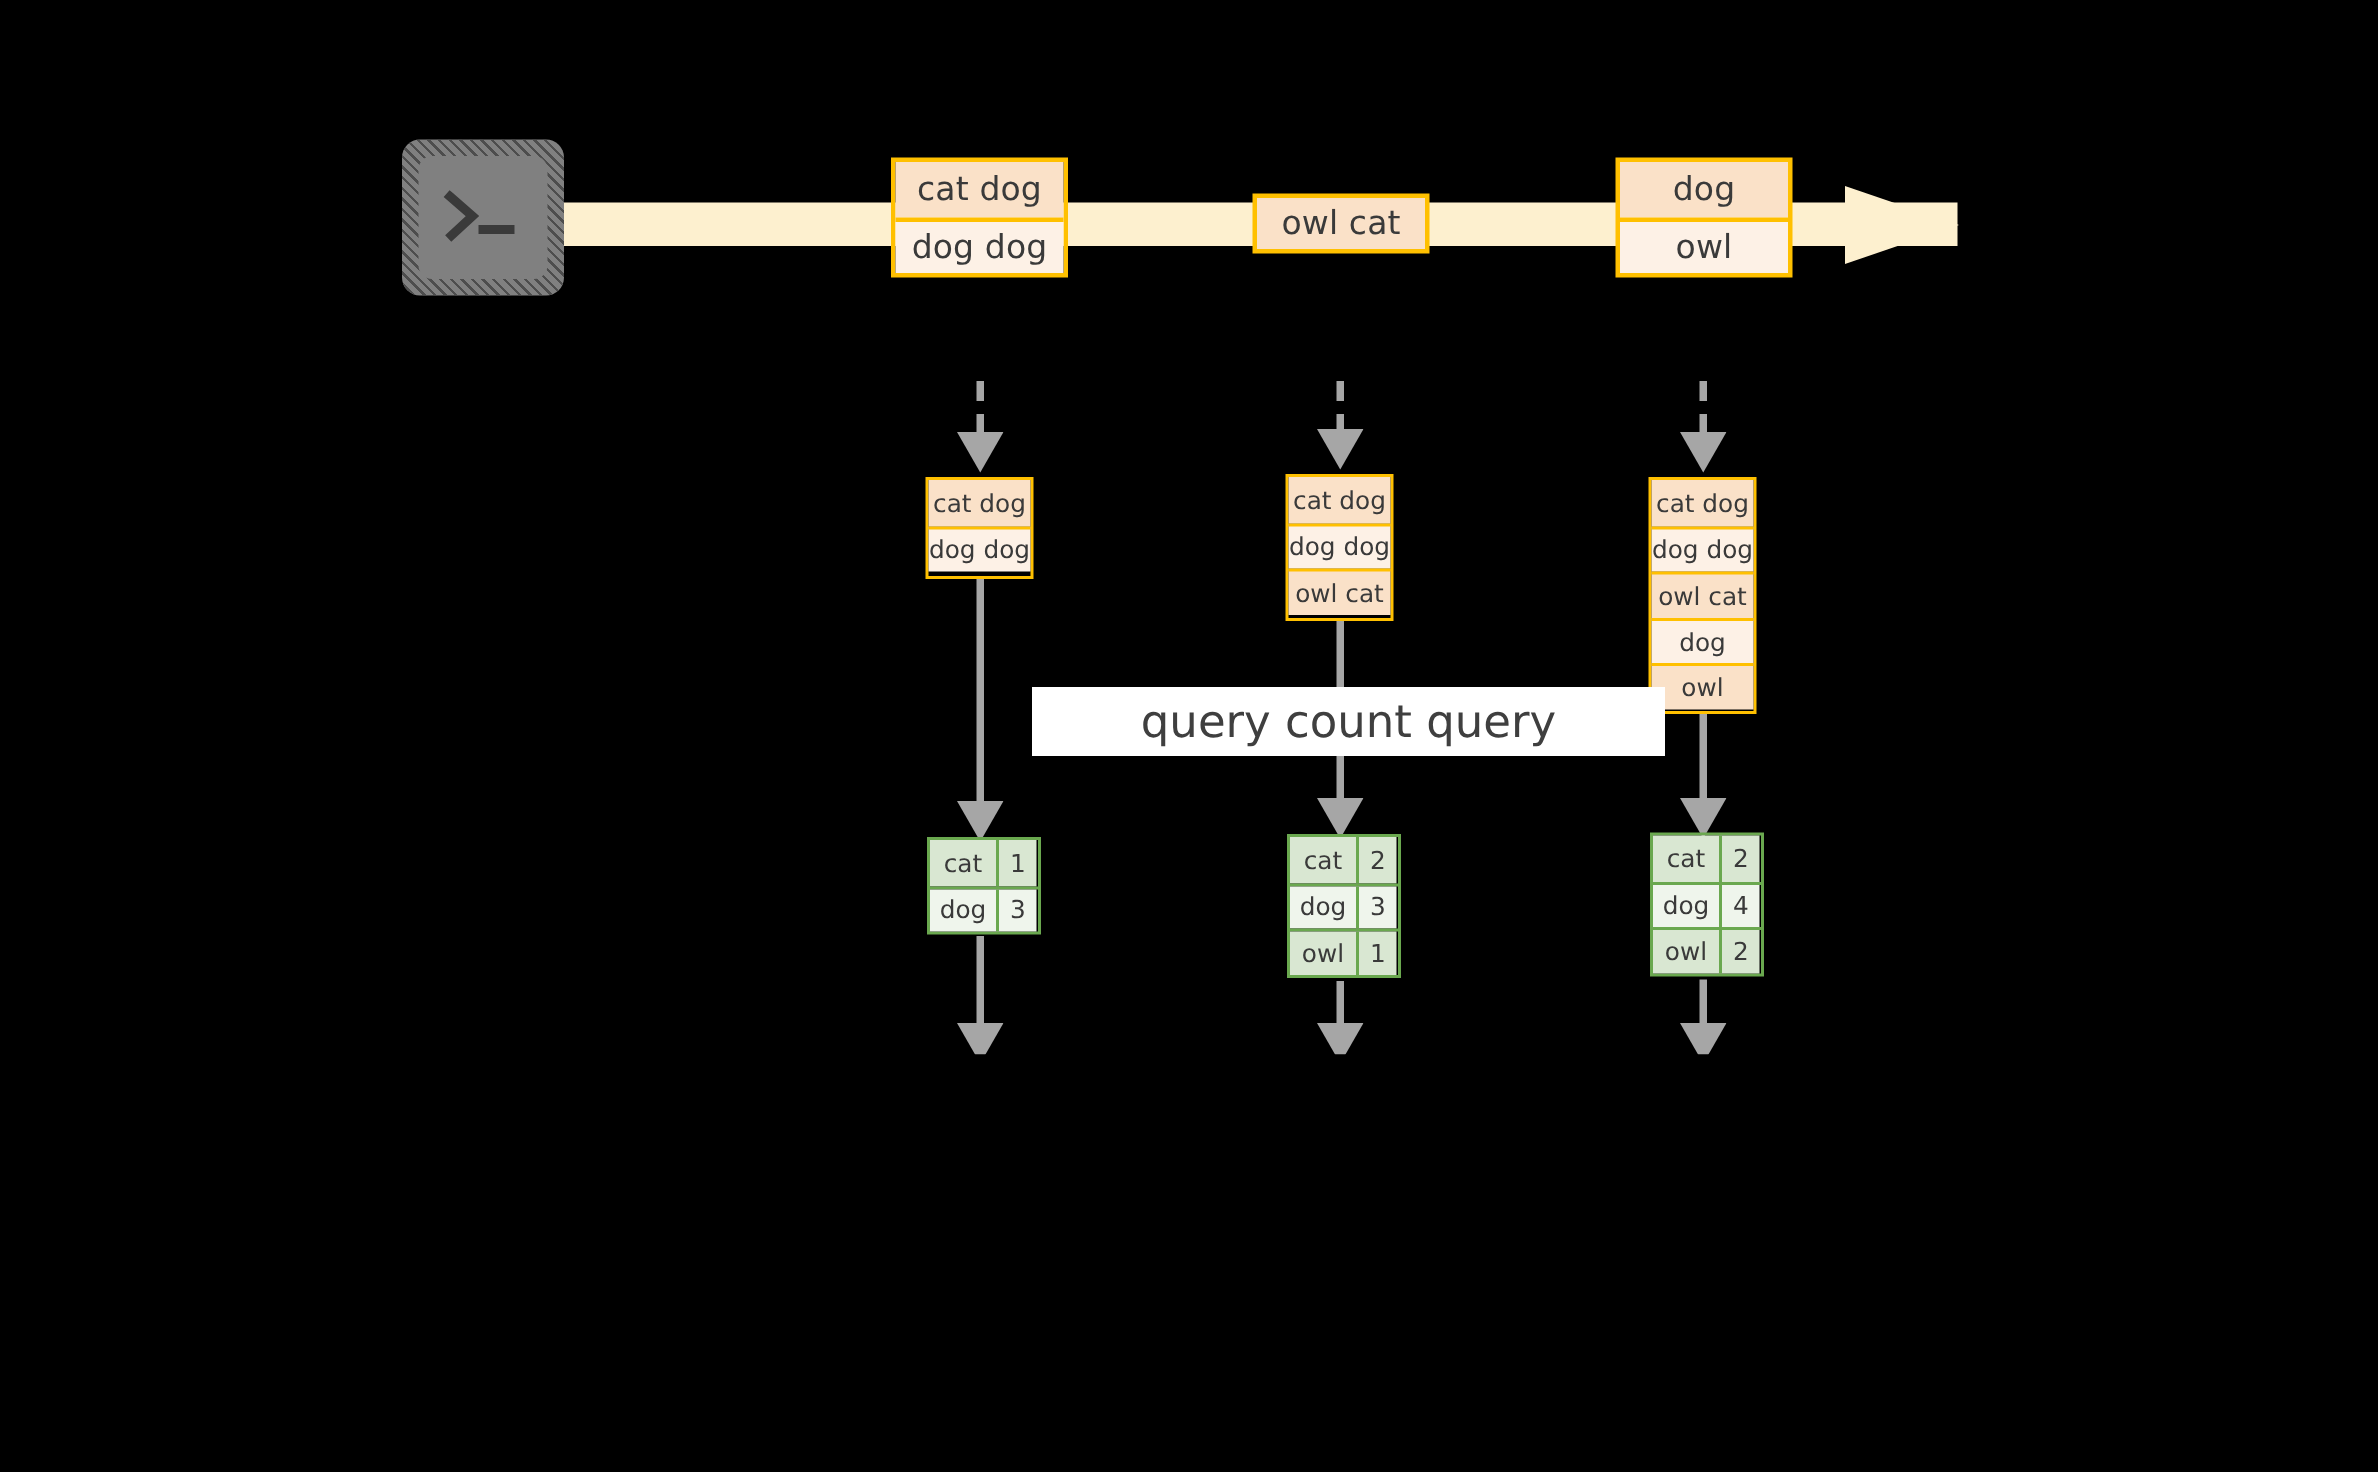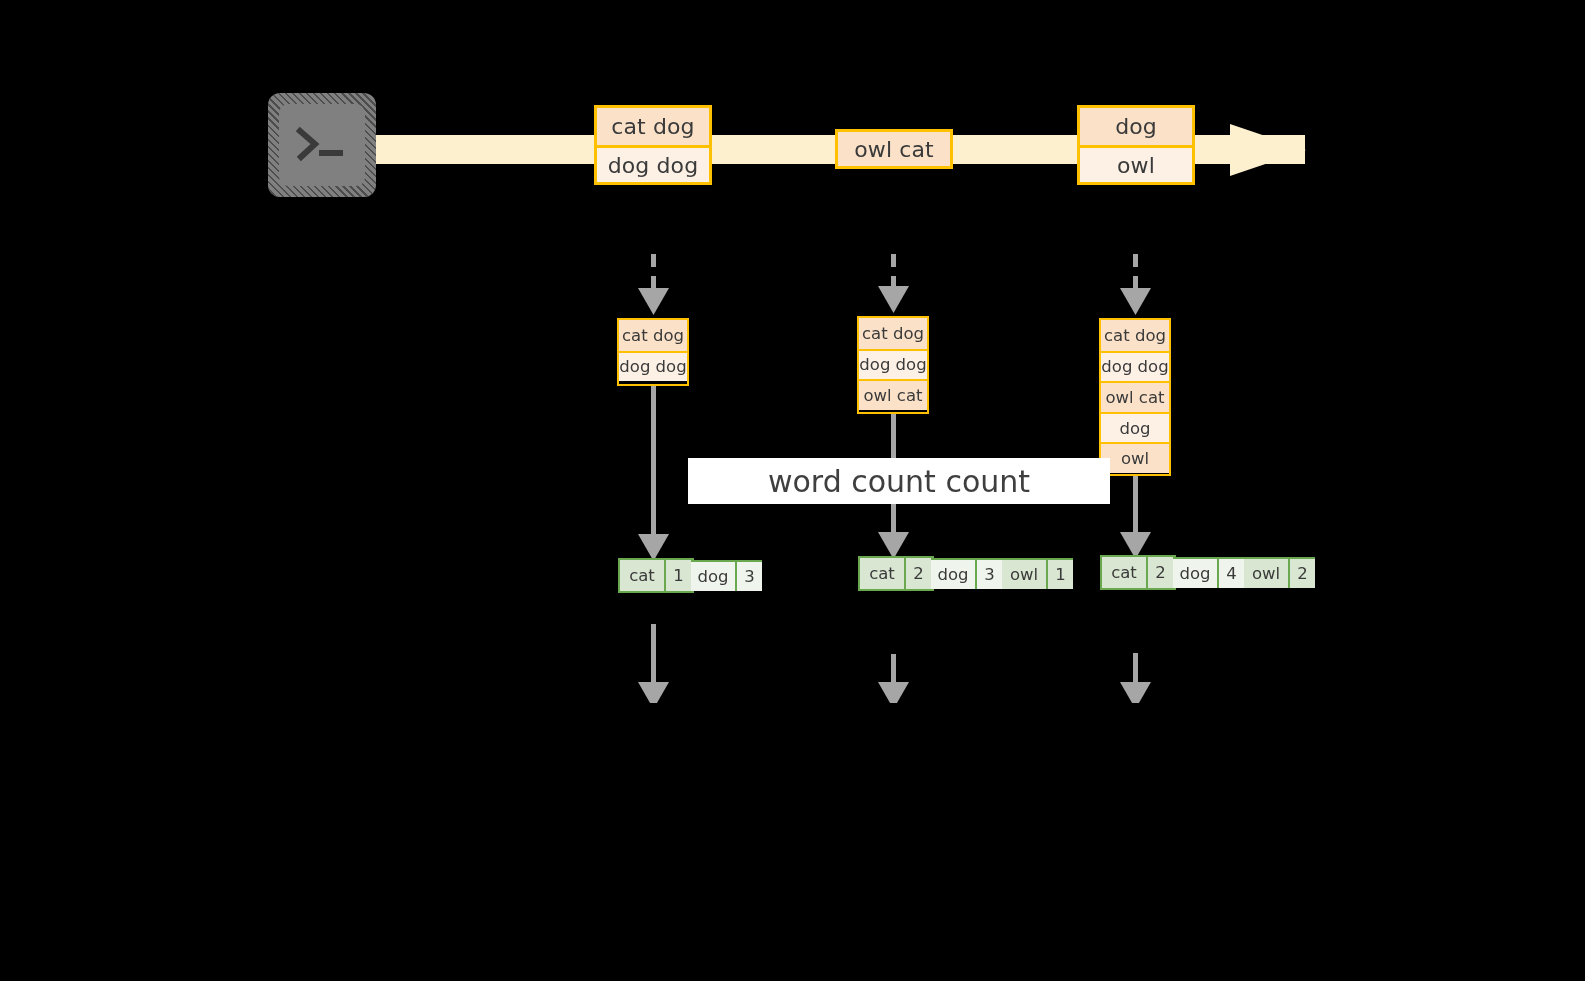--- a/index.html
+++ b/index.html
@@ -87,21 +87,21 @@
     height: 30.6px;
   }
   .stack .row + .row { border-top: 2.5px solid #ffc000; }
 
   
   .restable {
     position: absolute;
     box-sizing: border-box;
     border: 2.5px solid #6aa84f;
     display: flex;
-    flex-direction: row;
+    flex-direction: column;
   }
   .restable .trow {
     box-sizing: border-box;
     display: flex;
     height: 30.6px;
   }
   .restable .trow + .trow { border-top: 2.5px solid #6aa84f; }
   .restable .tc {
     box-sizing: border-box;
     display: flex;
@@ -314,15 +314,15 @@
 
   <div class="term" style="left:1099px; top:712px; width:72px; height:71px; border-radius:10px;">
     <div class="hatch" style="border-radius:10px;"></div>
     <div class="inner" style="left:8px; top:8px; right:8px; bottom:8px; border-radius:7px;"></div>
     <svg width="72" height="71" viewBox="0 0 72 71">
       <path d="M21 24 L31 32 L22 41" fill="none" stroke="#3a3a3a" stroke-width="4" stroke-linecap="square"></path>
       <path d="M36 39 L48 39" fill="none" stroke="#3a3a3a" stroke-width="4" stroke-linecap="square"></path>
     </svg>
   </div>
 
-  <div class="querylabel" style="left:688px; top:458px; width:422px; height:46px; font-size:30px; z-index:30;">word count count</div>
+  <div class="querylabel" style="left:688px; top:458px; width:422px; height:46px; font-size:30px; z-index:30;">query count query</div>
 
 </div>
 
 </body></html>

